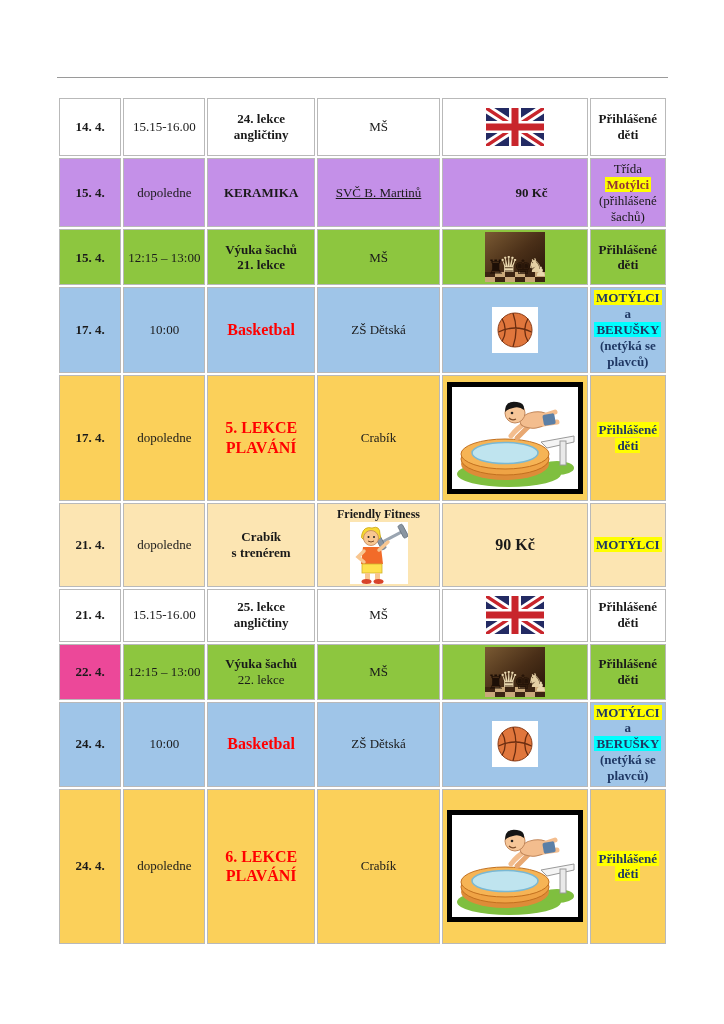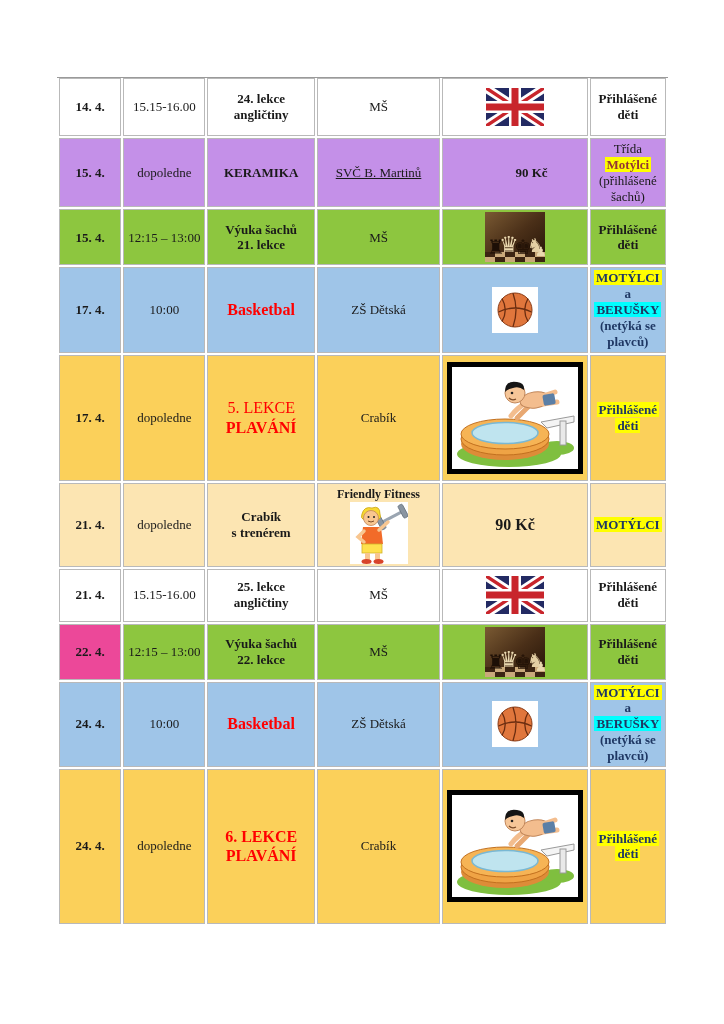--- a/index.html
+++ b/index.html
@@ -3,21 +3,21 @@
 <meta charset="utf-8">
 <style>
   html,body{margin:0;padding:0;}
   body{
     width:724px;height:1024px;background:#ffffff;position:relative;
     font-family:"Liberation Serif","DejaVu Serif",serif;
     color:#1a1a1a;overflow:hidden;
   }
   .top-rule{position:absolute;left:57px;top:77px;width:611px;height:1px;background:#9a9a9a;}
   table.schedule{
-    position:absolute;left:57px;top:76px;width:611px;
+    position:absolute;left:57px;top:96px;width:611px;
     table-layout:fixed;border-collapse:separate;border-spacing:2px;
   }
   col.c1{width:62px;} col.c2{width:82px;} col.c3{width:107px;}
   col.c4{width:123px;} col.c5{width:145px;} col.c6{width:76px;}
   td{
     border:1px solid #b9b9b9;text-align:center;vertical-align:middle;
     font-size:13px;line-height:1.22;padding:2px 1px;overflow:hidden;
   }
   .ln{white-space:nowrap;}
   .img-ln{line-height:0;}
@@ -174,21 +174,21 @@
         </td>
       </tr>
       <tr style="height: 126px;">
         <td style="background: rgb(251, 208, 90);">
           <div class="ln"><span style="font-weight: bold;">17. 4.</span></div>
         </td>
         <td style="background: rgb(251, 208, 90);">
           <div class="ln"><span>dopoledne</span></div>
         </td>
         <td style="background: rgb(251, 208, 90);">
-          <div class="ln"><span style="font-weight: normal; color: rgb(255, 0, 0); font-size: 16px;">5. LEKCE</span></div>
+          <div class="ln"><span style="font-weight: bold; color: rgb(255, 0, 0); font-size: 16px;">5. LEKCE</span></div>
           <div class="ln"><span style="font-weight: bold; color: rgb(255, 0, 0); font-size: 16px;">PLAVÁNÍ</span></div>
         </td>
         <td style="background: rgb(251, 208, 90);">
           <div class="ln"><span>Crabík</span></div>
         </td>
         <td style="background: rgb(251, 208, 90);">
           <div class="ln img-ln">
   <svg width="136" height="112" viewBox="0 0 136 112">
     <rect x="2.5" y="2.5" width="131" height="107" fill="#ffffff" stroke="#000000" stroke-width="5"></rect>
     <ellipse cx="62" cy="92" rx="52" ry="13" fill="#7fbf3f"></ellipse>
@@ -298,21 +298,21 @@
       </tr>
       <tr style="height: 55px;">
         <td style="background: #ec4899;">
           <div class="ln"><span style="font-weight: bold;">22. 4.</span></div>
         </td>
         <td style="background: rgb(141, 198, 63);">
           <div class="ln"><span>12:15 – 13:00</span></div>
         </td>
         <td style="background: rgb(141, 198, 63);">
           <div class="ln"><span style="font-weight: bold;">Výuka šachů</span></div>
-          <div class="ln"><span style="font-weight: bold;">22. lekce</span></div>
+          <div class="ln"><span style="font-weight: normal;">22. lekce</span></div>
         </td>
         <td style="background: rgb(141, 198, 63);">
           <div class="ln"><span>MŠ</span></div>
         </td>
         <td style="background: rgb(141, 198, 63);">
           <div class="ln img-ln">
   <svg width="60" height="50" viewBox="0 0 60 50">
     <defs>
       <linearGradient id="chbg" x1="0" y1="0" x2="1" y2="1">
         <stop offset="0" stop-color="#7a5a33"></stop>

